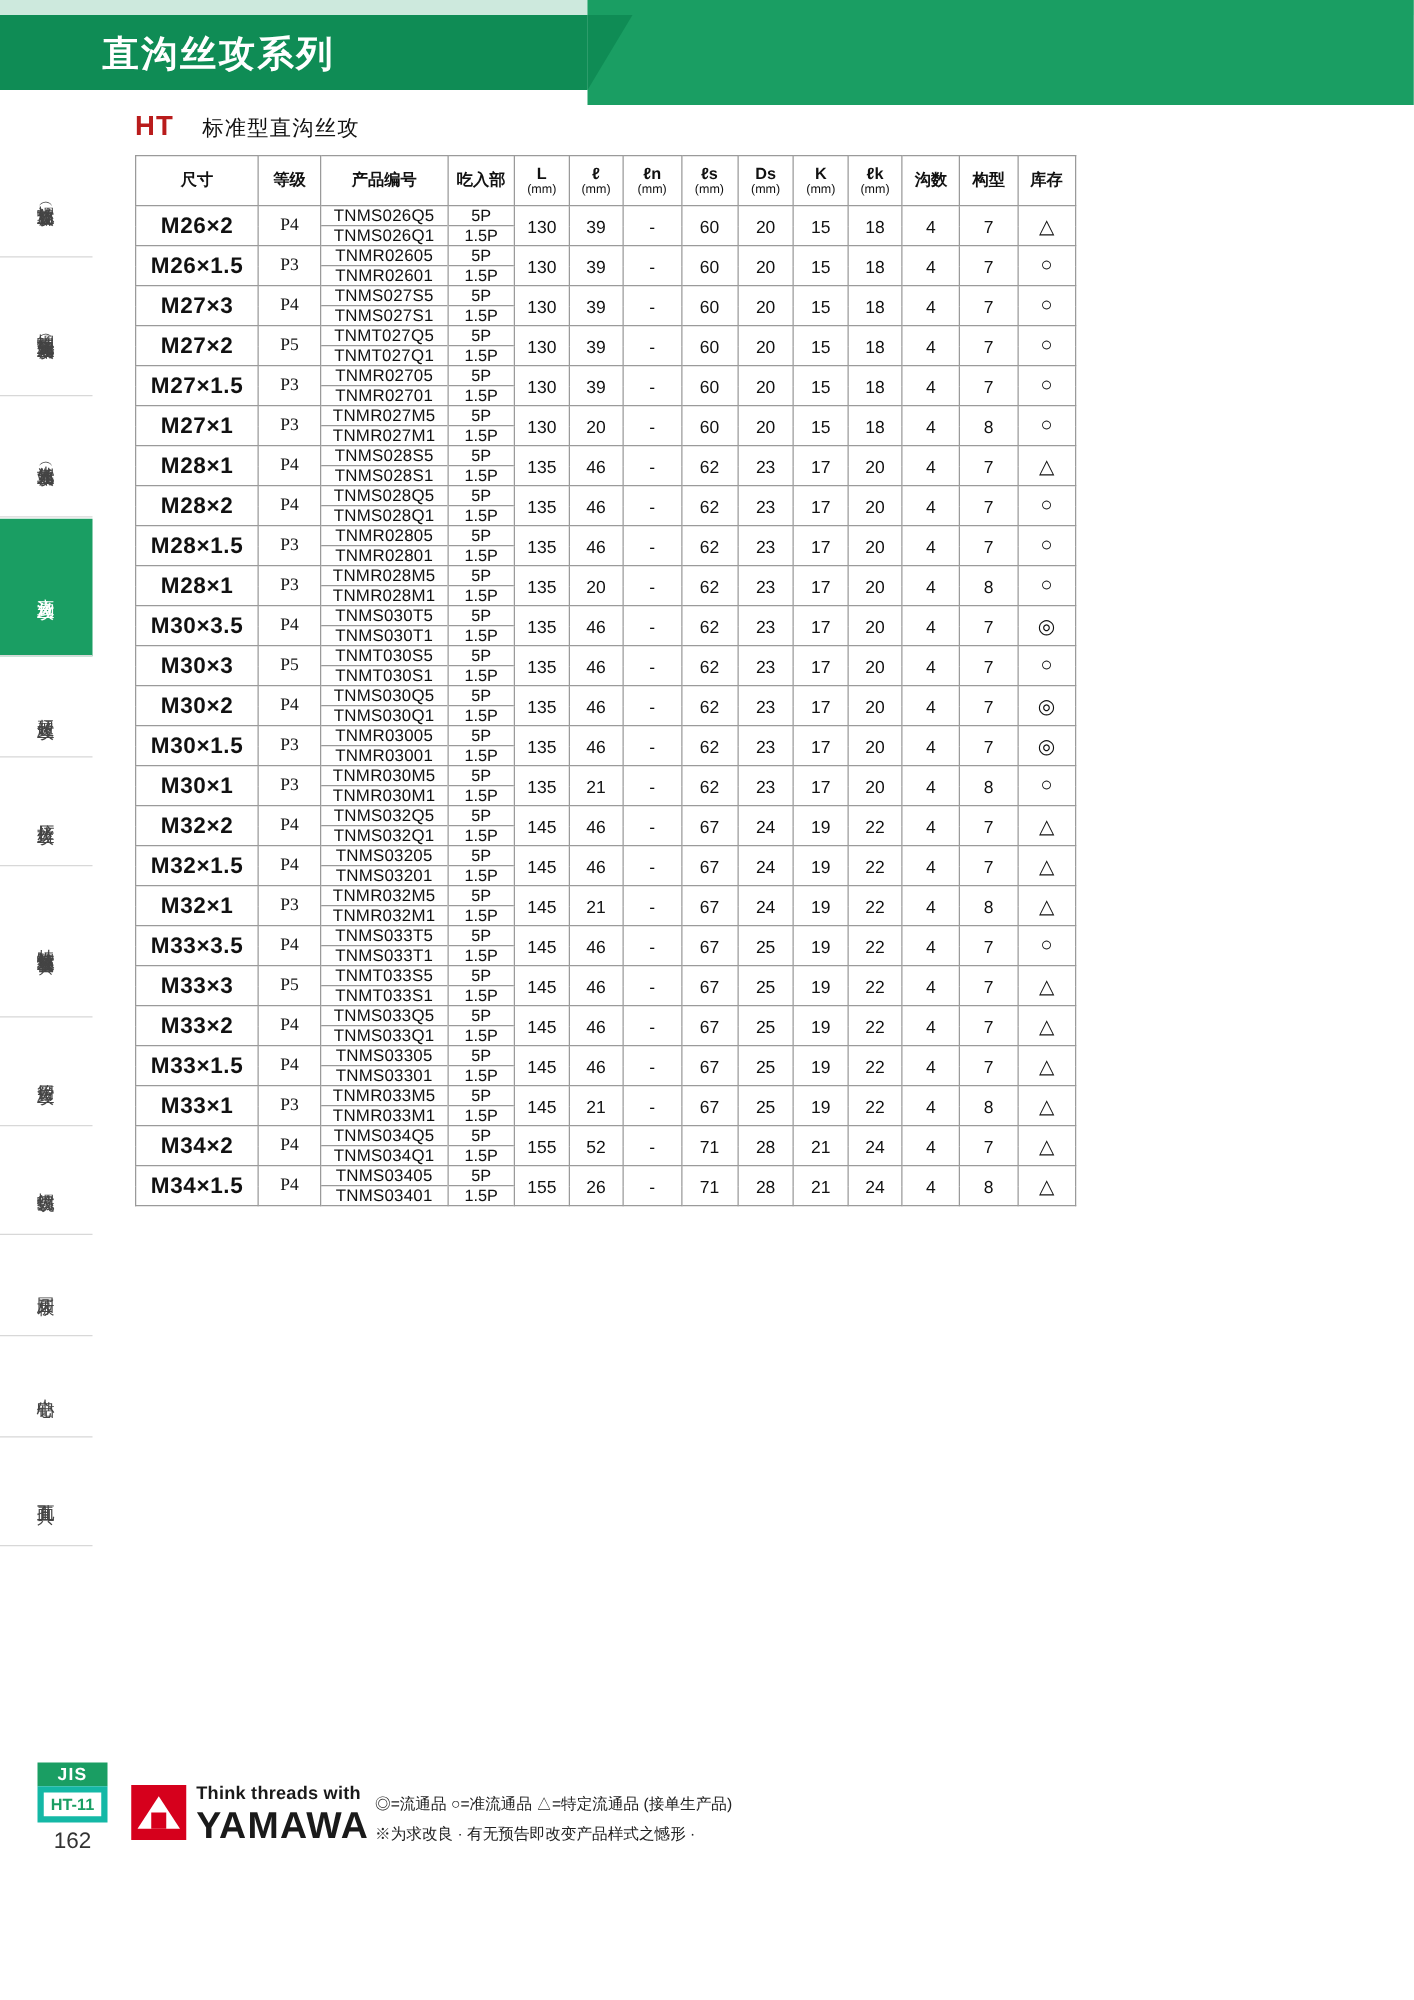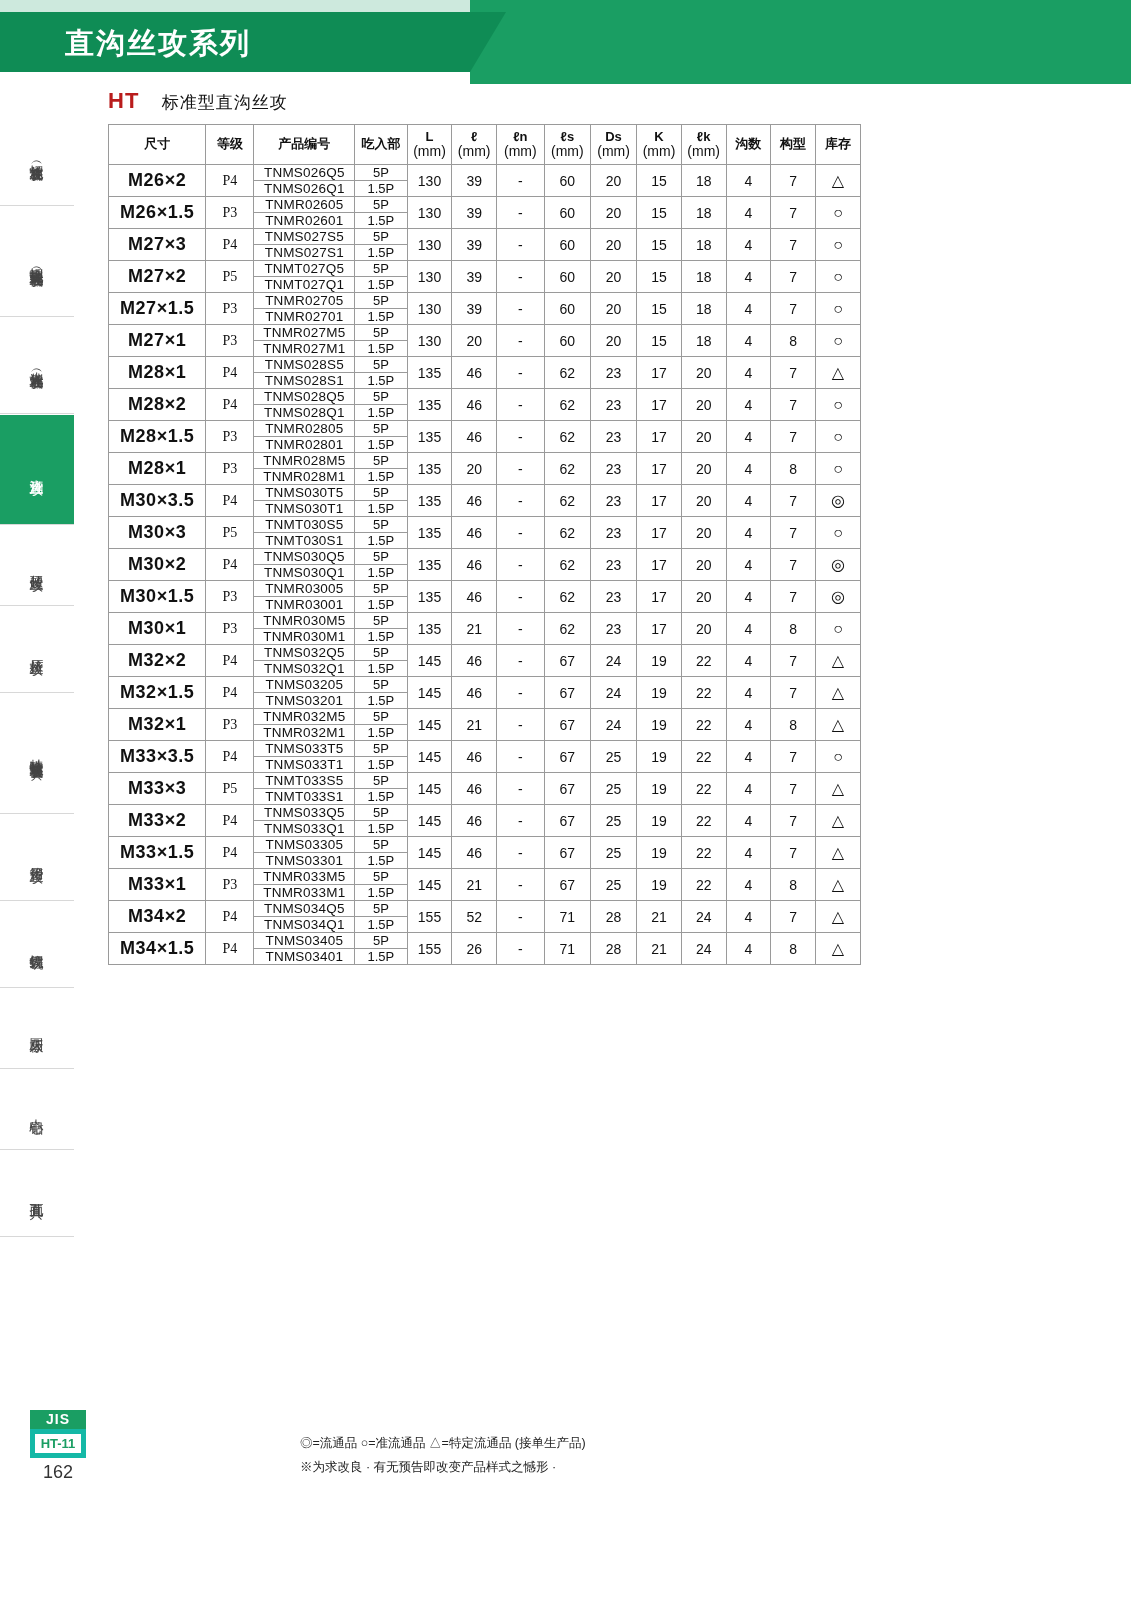--- a/index.html
+++ b/index.html
@@ -40,21 +40,21 @@
   }
   .header-dark:after {
     content: "";
     position: absolute;
     right: -36px; top: 0;
     border-top: 60px solid #0f8c55;
     border-right: 36px solid transparent;
   }
   .header-title {
     position: absolute;
-    top: 24px; left: 65px;
+    top: 24px; left: 82px;
     color: #ffffff;
     font-size: 29px;
     font-weight: bold;
     letter-spacing: 2px;
   }
 
   
   .side-rail {
     position: absolute;
     top: 110px; left: 0;
@@ -122,21 +122,21 @@
     padding: 0;
   }
   table.spec thead th {
     height: 40px;
     font-weight: bold;
     font-size: 13px;
     line-height: 1.1;
   }
   table.spec thead th .u {
     display: block;
-    font-size: 14px;
+    font-size: 10px;
     font-weight: normal;
   }
   .c-size   { width: 104px; }
   .c-grade  { width: 58px; }
   .c-code   { width: 106px; }
   .c-chamf  { width: 60px; }
   .c-l      { width: 48px; }
   .c-ll     { width: 48px; }
   .c-ln     { width: 52px; }
   .c-ls     { width: 50px; }
@@ -826,17 +826,24 @@
       </tr>
     </tbody>
 </table>
 
 <div class="footer">
   <div class="jis-badge">
     <div class="jis-top">JIS</div>
     <div class="jis-code">HT-11</div>
   </div>
   <div class="page-num">162</div>
+  <div class="brand">
+    <div class="brand-mark"></div>
+    <div class="brand-text">
+      <div class="brand-tag">Think threads with</div>
+      <div class="brand-name">YAMAWA</div>
+    </div>
+  </div>
   <div class="legend">
     <div>◎=流通品    ○=准流通品    △=特定流通品 (接单生产品)</div>
     <div>※为求改良 · 有无预告即改变产品样式之憾形 ·</div>
   </div>
 </div>
 
 </body></html>

